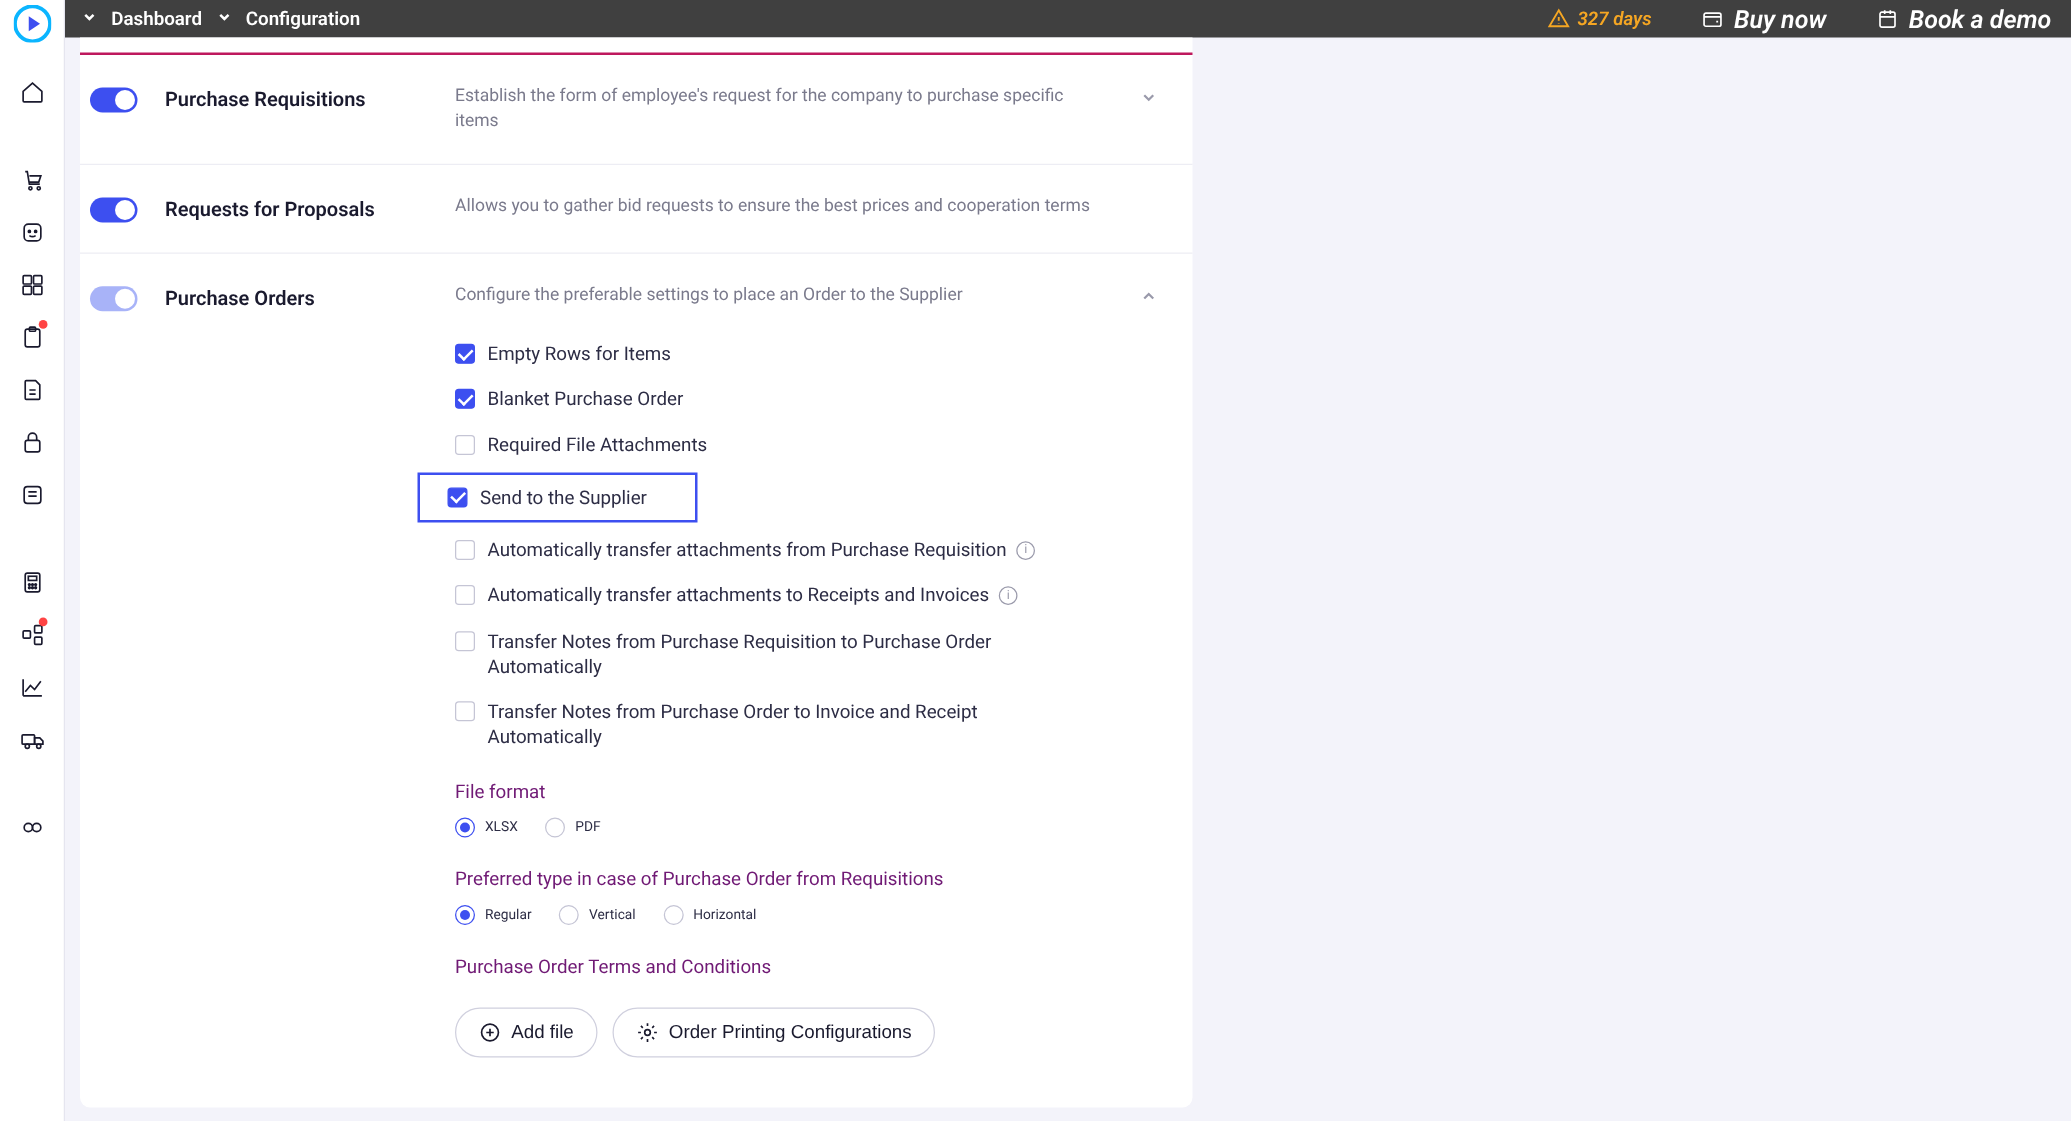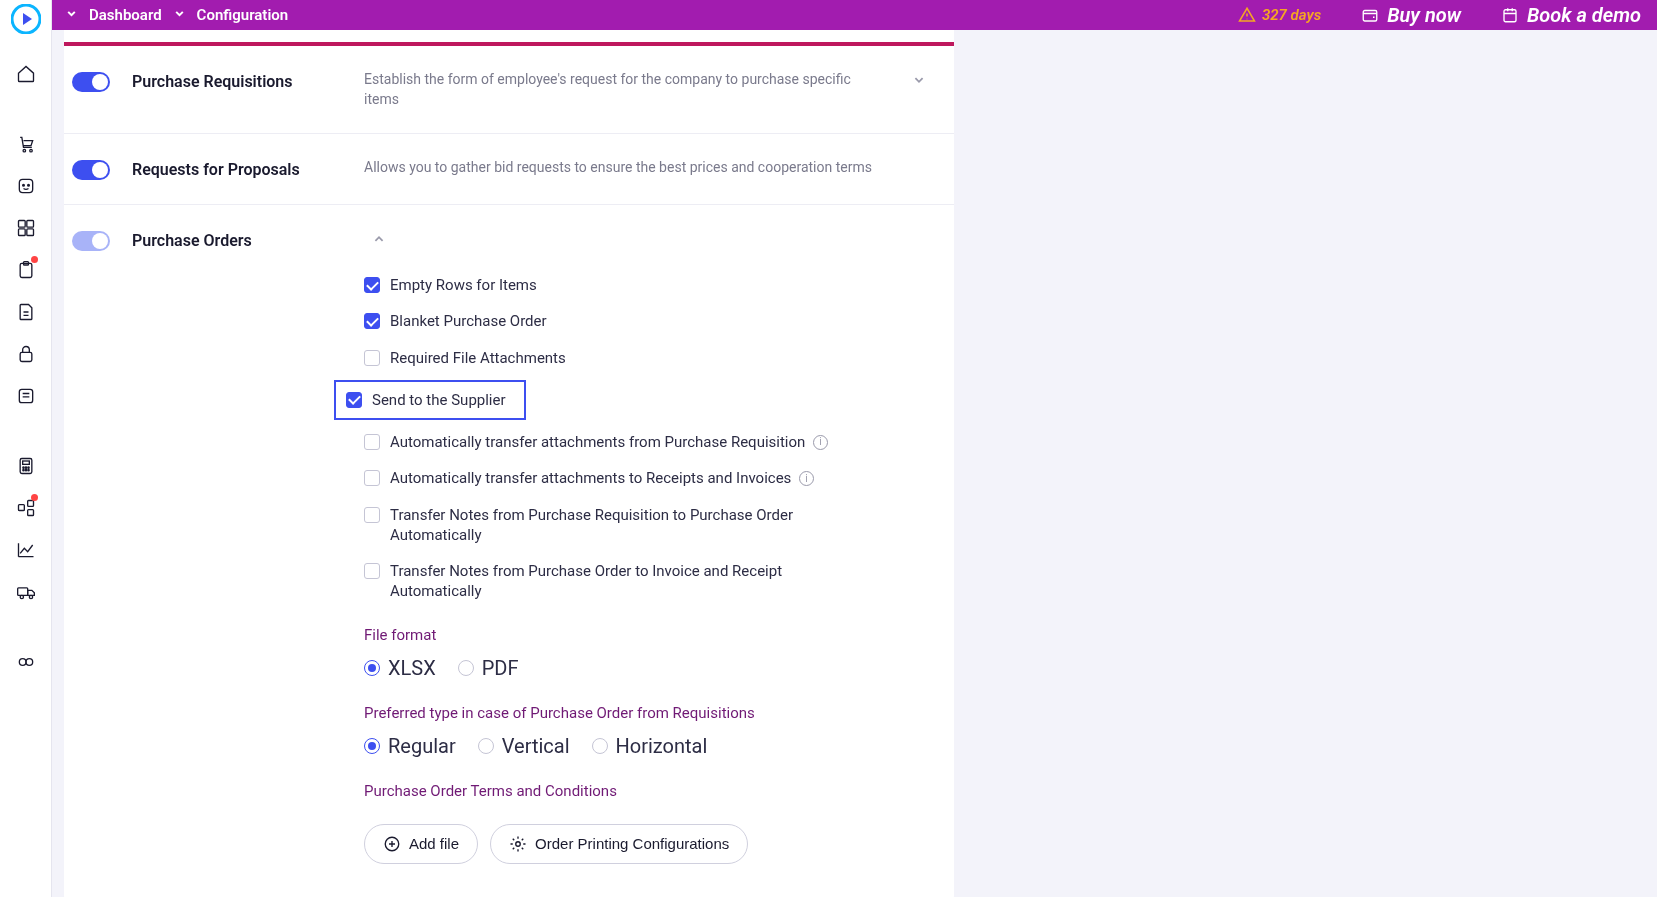--- a/index.html
+++ b/index.html
@@ -7,21 +7,21 @@
       padding: 0;
       box-sizing: border-box;
     }
     body {
       font-family: -apple-system, BlinkMacSystemFont, 'Segoe UI', Roboto, Arial, sans-serif;
       background: #f3f3fa;
       font-size: 14px;
       color: #1a1a2e;
     }
     .header {
-      background: #a21caf;
+      background: #404040;
       height: 30px;
       display: flex;
       padding: 0 16px;
       justify-content: space-between;
     }
     .header-left {
       display: flex;
       align-items: center;
       gap: 12px;
       color: #fff;
@@ -111,21 +111,21 @@
       padding: 12px 0 40px 0;
       max-width: 890px;
     }
     .section {
       display: flex;
       align-items: flex-start;
       padding: 24px 20px 24px 8px;
       border-bottom: 1px solid #ededf4;
     }
     .section.first {
-      border-top: 4px solid #be185d;
+      border-top: 2px solid #be185d;
     }
     .section.no-border {
       border-bottom: none;
     }
     .toggle-col {
       width: 60px;
       flex-shrink: 0;
       padding-top: 2px;
     }
     .toggle {
@@ -176,25 +176,25 @@
       padding-right: 30px;
     }
     .checkbox-row {
       display: flex;
       align-items: flex-start;
       gap: 10px;
       margin-bottom: 16px;
     }
     .checkbox-row.highlighted {
       border: 2px solid #3d4ff0;
-      padding: 8px 10px;
+      padding: 8px 22px;
       margin-left: -30px;
       margin-bottom: 12px;
       margin-top: -4px;
-      width: 192px;
+      width: 224px;
     }
     .checkbox {
       width: 16px;
       height: 16px;
       border: 1.5px solid #c5c5d5;
       border-radius: 3px;
       flex-shrink: 0;
       cursor: pointer;
       display: flex;
       align-items: center;
@@ -264,21 +264,21 @@
       border-color: #3d4ff0;
     }
     .radio.selected::after {
       content: '';
       width: 8px;
       height: 8px;
       background: #3d4ff0;
       border-radius: 50%;
     }
     .radio-label {
-      font-size: 20px;
+      font-size: 11px;
       color: #2d2d45;
     }
     .btn-row {
       display: flex;
       gap: 12px;
       margin-top: 24px;
     }
     .btn-outline {
       border: 1px solid #d0d0de;
       border-radius: 22px;
@@ -462,20 +462,21 @@
       <div class="title-col">Requests for Proposals</div>
       <div class="desc-col">Allows you to gather bid requests to ensure the best prices and cooperation terms</div>
       <div class="chevron-col"></div>
     </div>
 
     <div class="section no-border">
       <div class="toggle-col">
         <div class="toggle light"></div>
       </div>
       <div class="title-col">Purchase Orders</div>
+      <div class="desc-col">Configure the preferable settings to place an Order to the Supplier</div>
       <div class="chevron-col">
         <svg width="12" height="12" viewBox="0 0 10 10" fill="none" stroke="#9a9aab" stroke-width="1.5">
             <path d="M2 6.5 L5 3.5 L8 6.5"></path>
           </svg>
       </div>
     </div>
 
     <div class="expanded-content">
       <div class="checkbox-row">
         <div class="checkbox checked"></div>

